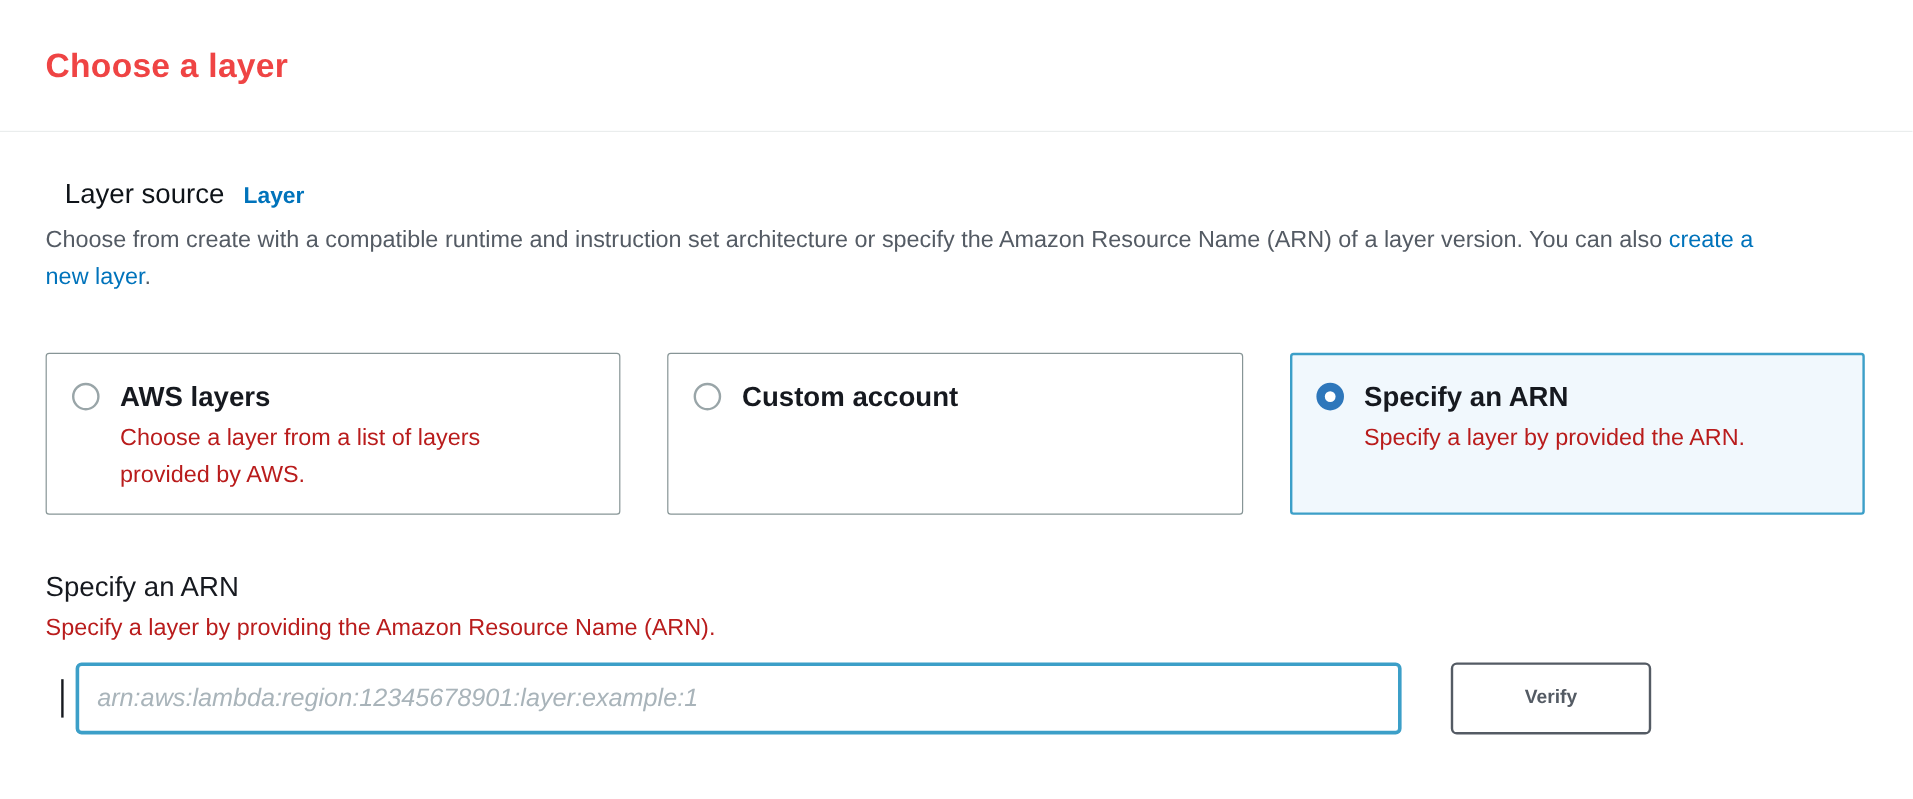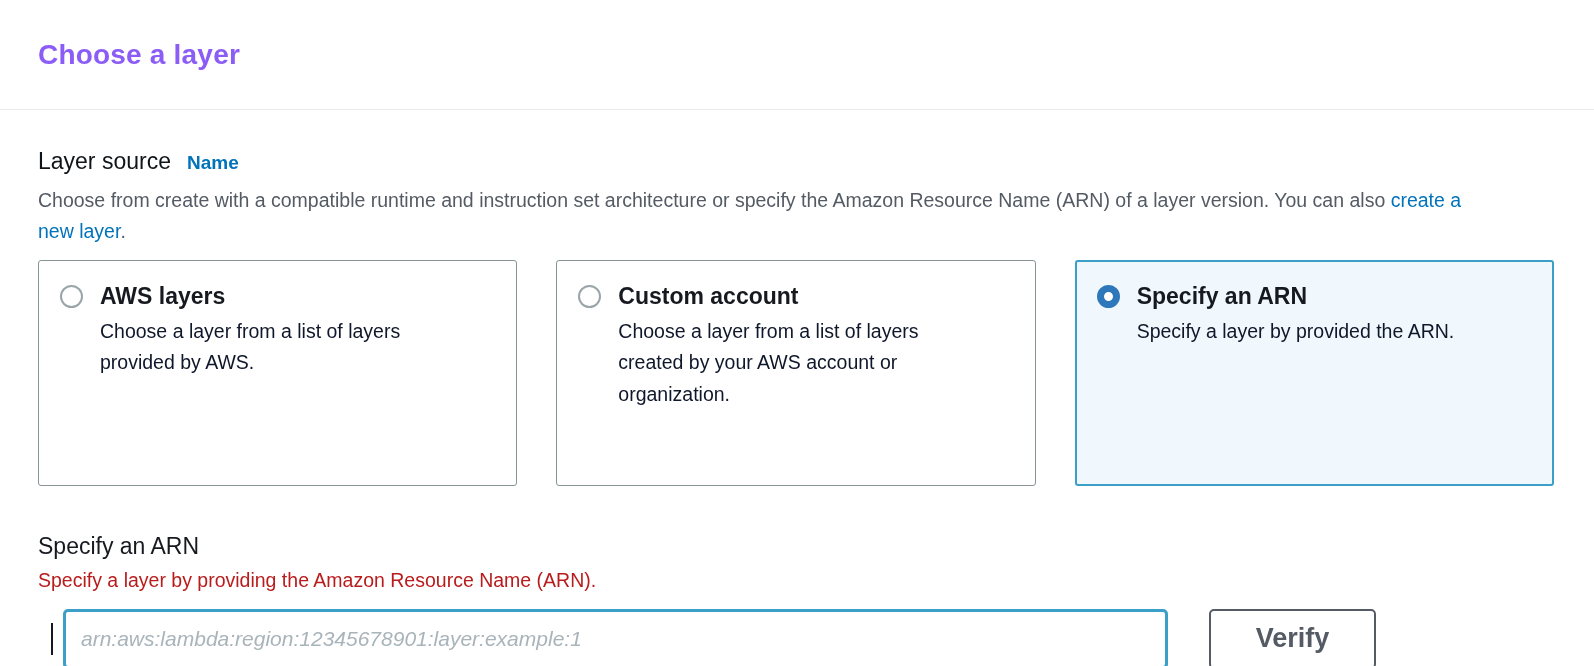--- a/index.html
+++ b/index.html
@@ -20,30 +20,31 @@
     height: 110px;
     display: flex;
     align-items: center;
     padding: 0 38px;
     border-bottom: 1px solid #eaeded;
     background: #ffffff;
   }
   .header h1 {
     font-size: 28px;
     font-weight: bold;
-    color: #8b5cf6;
+    color: #ef4444;
     letter-spacing: 0.2px;
   }
   
   .content { padding: 38px 40px 0 38px; }
 
   .field-label-row {
     display: flex;
     align-items: baseline;
     gap: 16px;
+    margin-left: 16px;
   }
   .field-label {
     font-size: 23px;
     font-weight: 400;
     color: #0f1419;
   }
   .info-link {
     font-size: 19px;
     font-weight: bold;
     color: #0073bb;
@@ -63,26 +64,27 @@
     cursor: pointer;
   }
   
   .tiles {
     display: flex;
     gap: 39px;
     margin-top: 13px;
   }
   .tile {
     flex: 1 1 0;
-    height: 226px;
+    height: 135px;
     border: 1px solid #879596;
     border-radius: 3px;
     background: #ffffff;
     padding: 22px 22px 22px 21px;
     cursor: pointer;
+    margin-top: 34px;
   }
   .tile.selected {
     border: 2px solid #3c9fc8;
     background: #f1f8fd;
     padding: 21px 21px 21px 20px;
   }
   .tile-title-row {
     display: flex;
     align-items: center;
     gap: 17px;
@@ -101,21 +103,21 @@
   .tile-title {
     font-size: 23px;
     font-weight: bold;
     color: #16191f;
   }
   .tile-desc {
     margin-top: 6px;
     margin-left: 40px;
     font-size: 19.5px;
     line-height: 1.62;
-    color: #0f172a;
+    color: #b91c1c;
     max-width: 330px;
   }
   
   .arn-section { margin-top: 47px; }
   .arn-heading {
     font-size: 23px;
     font-weight: 400;
     color: #16191f;
   }
   .arn-desc {
@@ -160,61 +162,60 @@
     height: 32px;
     background: #16191f;
   }
   .verify-btn {
     width: 167px;
     height: 60px;
     background: #ffffff;
     border: 2px solid #545b64;
     border-radius: 5px;
     font-family: "Liberation Sans", "DejaVu Sans", sans-serif;
-    font-size: 27px;
+    font-size: 16px;
     font-weight: bold;
     color: #545b64;
     cursor: pointer;
     text-align: center;
   }
 </style>
 </head>
 <body>
 
 <div class="screen">
 
   <div class="header">
     <h1>Choose a layer</h1>
   </div>
 
   <div class="content">
 
     <div class="field-label-row">
       <span class="field-label">Layer source</span>
-      <a class="info-link">Name</a>
+      <a class="info-link">Layer</a>
     </div>
 
     <p class="field-desc"><span>Choose from create with a compatible runtime and instruction set architecture or specify the Amazon Resource Name (ARN) of a layer version. You can also </span><a class="inline-link">create a new layer</a><span>.</span></p>
 
     <div class="tiles">
 
       <div class="tile">
         <div class="tile-title-row">
           <span class="radio"></span>
           <span class="tile-title">AWS layers</span>
         </div>
         <div class="tile-desc">Choose a layer from a list of layers provided by AWS.</div>
       </div>
 
       <div class="tile">
         <div class="tile-title-row">
           <span class="radio"></span>
           <span class="tile-title">Custom account</span>
         </div>
-        <div class="tile-desc">Choose a layer from a list of layers created by your AWS account or organization.</div>
       </div>
 
       <div class="tile selected">
         <div class="tile-title-row">
           <span class="radio checked"></span>
           <span class="tile-title">Specify an ARN</span>
         </div>
         <div class="tile-desc">Specify a layer by provided the ARN.</div>
       </div>
 

